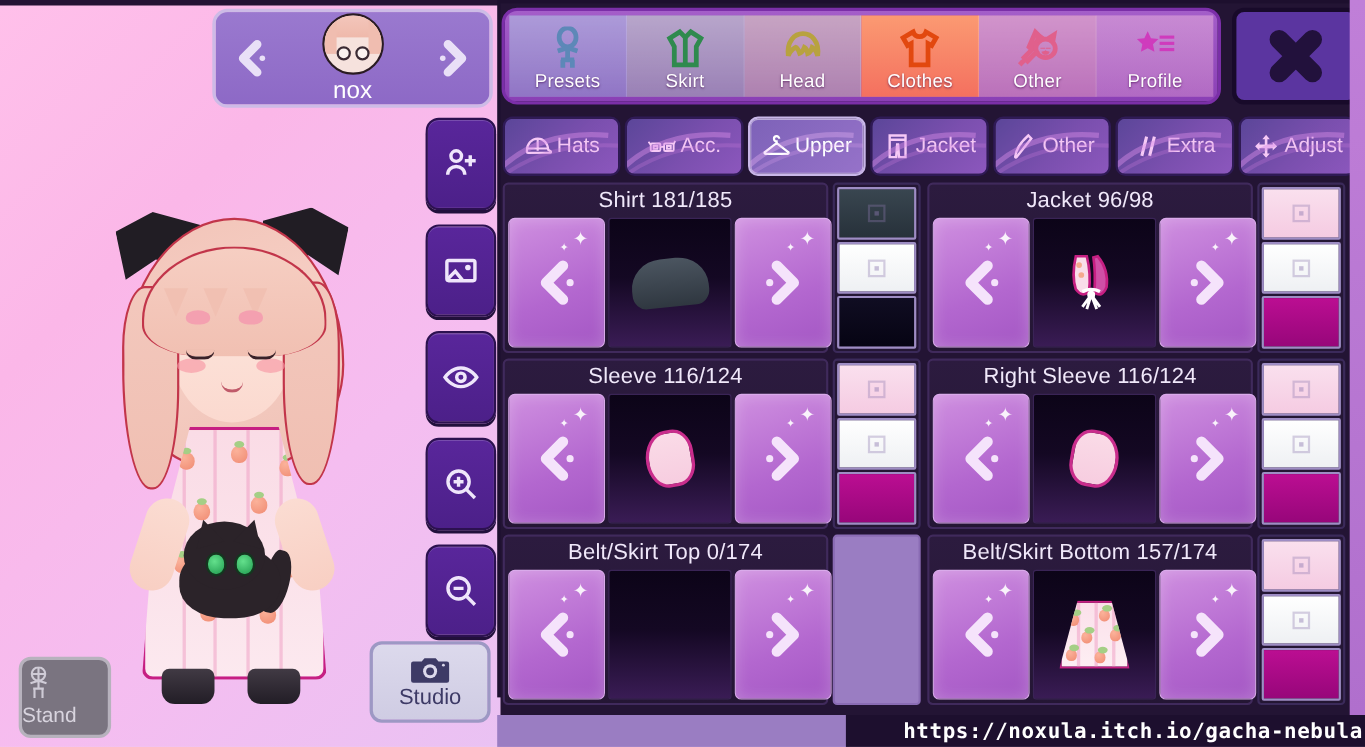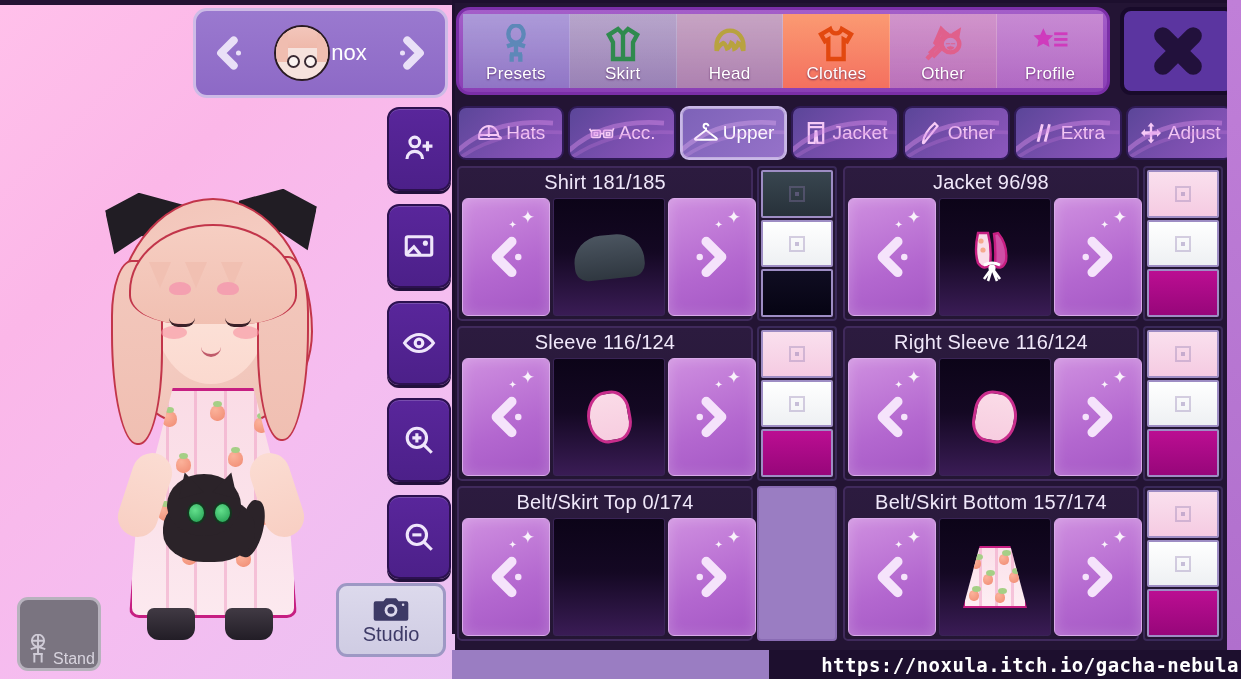--- a/index.html
+++ b/index.html
@@ -69,22 +69,22 @@
     border:2px solid #2c1150; border-radius:12px;
     box-shadow:0 3px 0 #22103c, inset 0 1px 0 rgba(255,255,255,.18);
     display:flex; align-items:center; justify-content:center; cursor:pointer;
   }
   .tool-btn svg { width:34px; height:34px; fill:none; stroke:#efe6fb; stroke-width:2.2; }
 
   
   #stand-btn {
     position:absolute; left:17px; top:597px; width:84px; height:74px;
     background:#7a7480; border:3px solid #b7b2bd; border-radius:11px;
-    display:flex; flex-direction:row; align-items:flex-end; justify-content:center;
-    color:#d8d4de; font-size:16px; cursor:pointer;
+    display:flex; flex-direction:column; align-items:flex-start; justify-content:center;
+    color:#d8d4de; font-size:19px; cursor:pointer;
   }
   #stand-btn svg{width:30px;height:34px;fill:none;stroke:#cfcbd6;stroke-width:1.6;}
   #studio-btn {
     position:absolute; left:336px; top:583px; width:110px; height:74px;
     background:linear-gradient(180deg,#dcd9ec,#cfcce3); border:3px solid #9d98c4; border-radius:11px;
     display:flex; flex-direction:column; align-items:center; justify-content:center;
     color:#3d3a66; font-size:20px; cursor:pointer;
   }
   #studio-btn svg{width:36px;height:28px;fill:#3d3a66;}
 
@@ -181,21 +181,21 @@
      background:linear-gradient(180deg,#c07fd8,#b06fcd);}
 
   
   #nameplate{
     position:absolute; left:193px; top:8px; width:255px; height:90px;
     background:linear-gradient(180deg,#9a79cf,#8d69c6); border:3px solid #cdbbe6;
     border-radius:14px; display:flex; align-items:center; justify-content:space-between;
     padding:0 14px; cursor:default;
   }
   #nameplate .nav{width:38px;height:38px;stroke:#e9e0f7;stroke-width:5;fill:none;stroke-linecap:round;stroke-linejoin:round;cursor:pointer;}
-  #nameplate .center{display:flex;flex-direction:row;align-items:center;gap:1px;}
+  #nameplate .center{display:flex;flex-direction:column;align-items:center;gap:1px;}
   .avatar{width:56px;height:56px;border-radius:50%;background:#f6e2dd;border:2.5px solid #2a1b22;position:relative;overflow:hidden;}
   .av-hair{position:absolute;left:0;top:0;width:100%;height:40%;background:linear-gradient(180deg,#f3c6bb,#efb9ab);}
   .av-hair::before,.av-hair::after{content:"";position:absolute;top:0;width:22%;height:170%;background:#f0bdb0;}
   .av-hair::before{left:0;} .av-hair::after{right:0;}
   .av-eye{position:absolute;top:54%;width:13px;height:13px;border:2px solid #3a2a33;border-radius:50%;background:#fbf3f1;}
   .av-eye.l{left:11px;} .av-eye.r{right:11px;}
   #nameplate .nm{font-size:22px;color:#fff;}
 </style>
 </head>
 <body>

